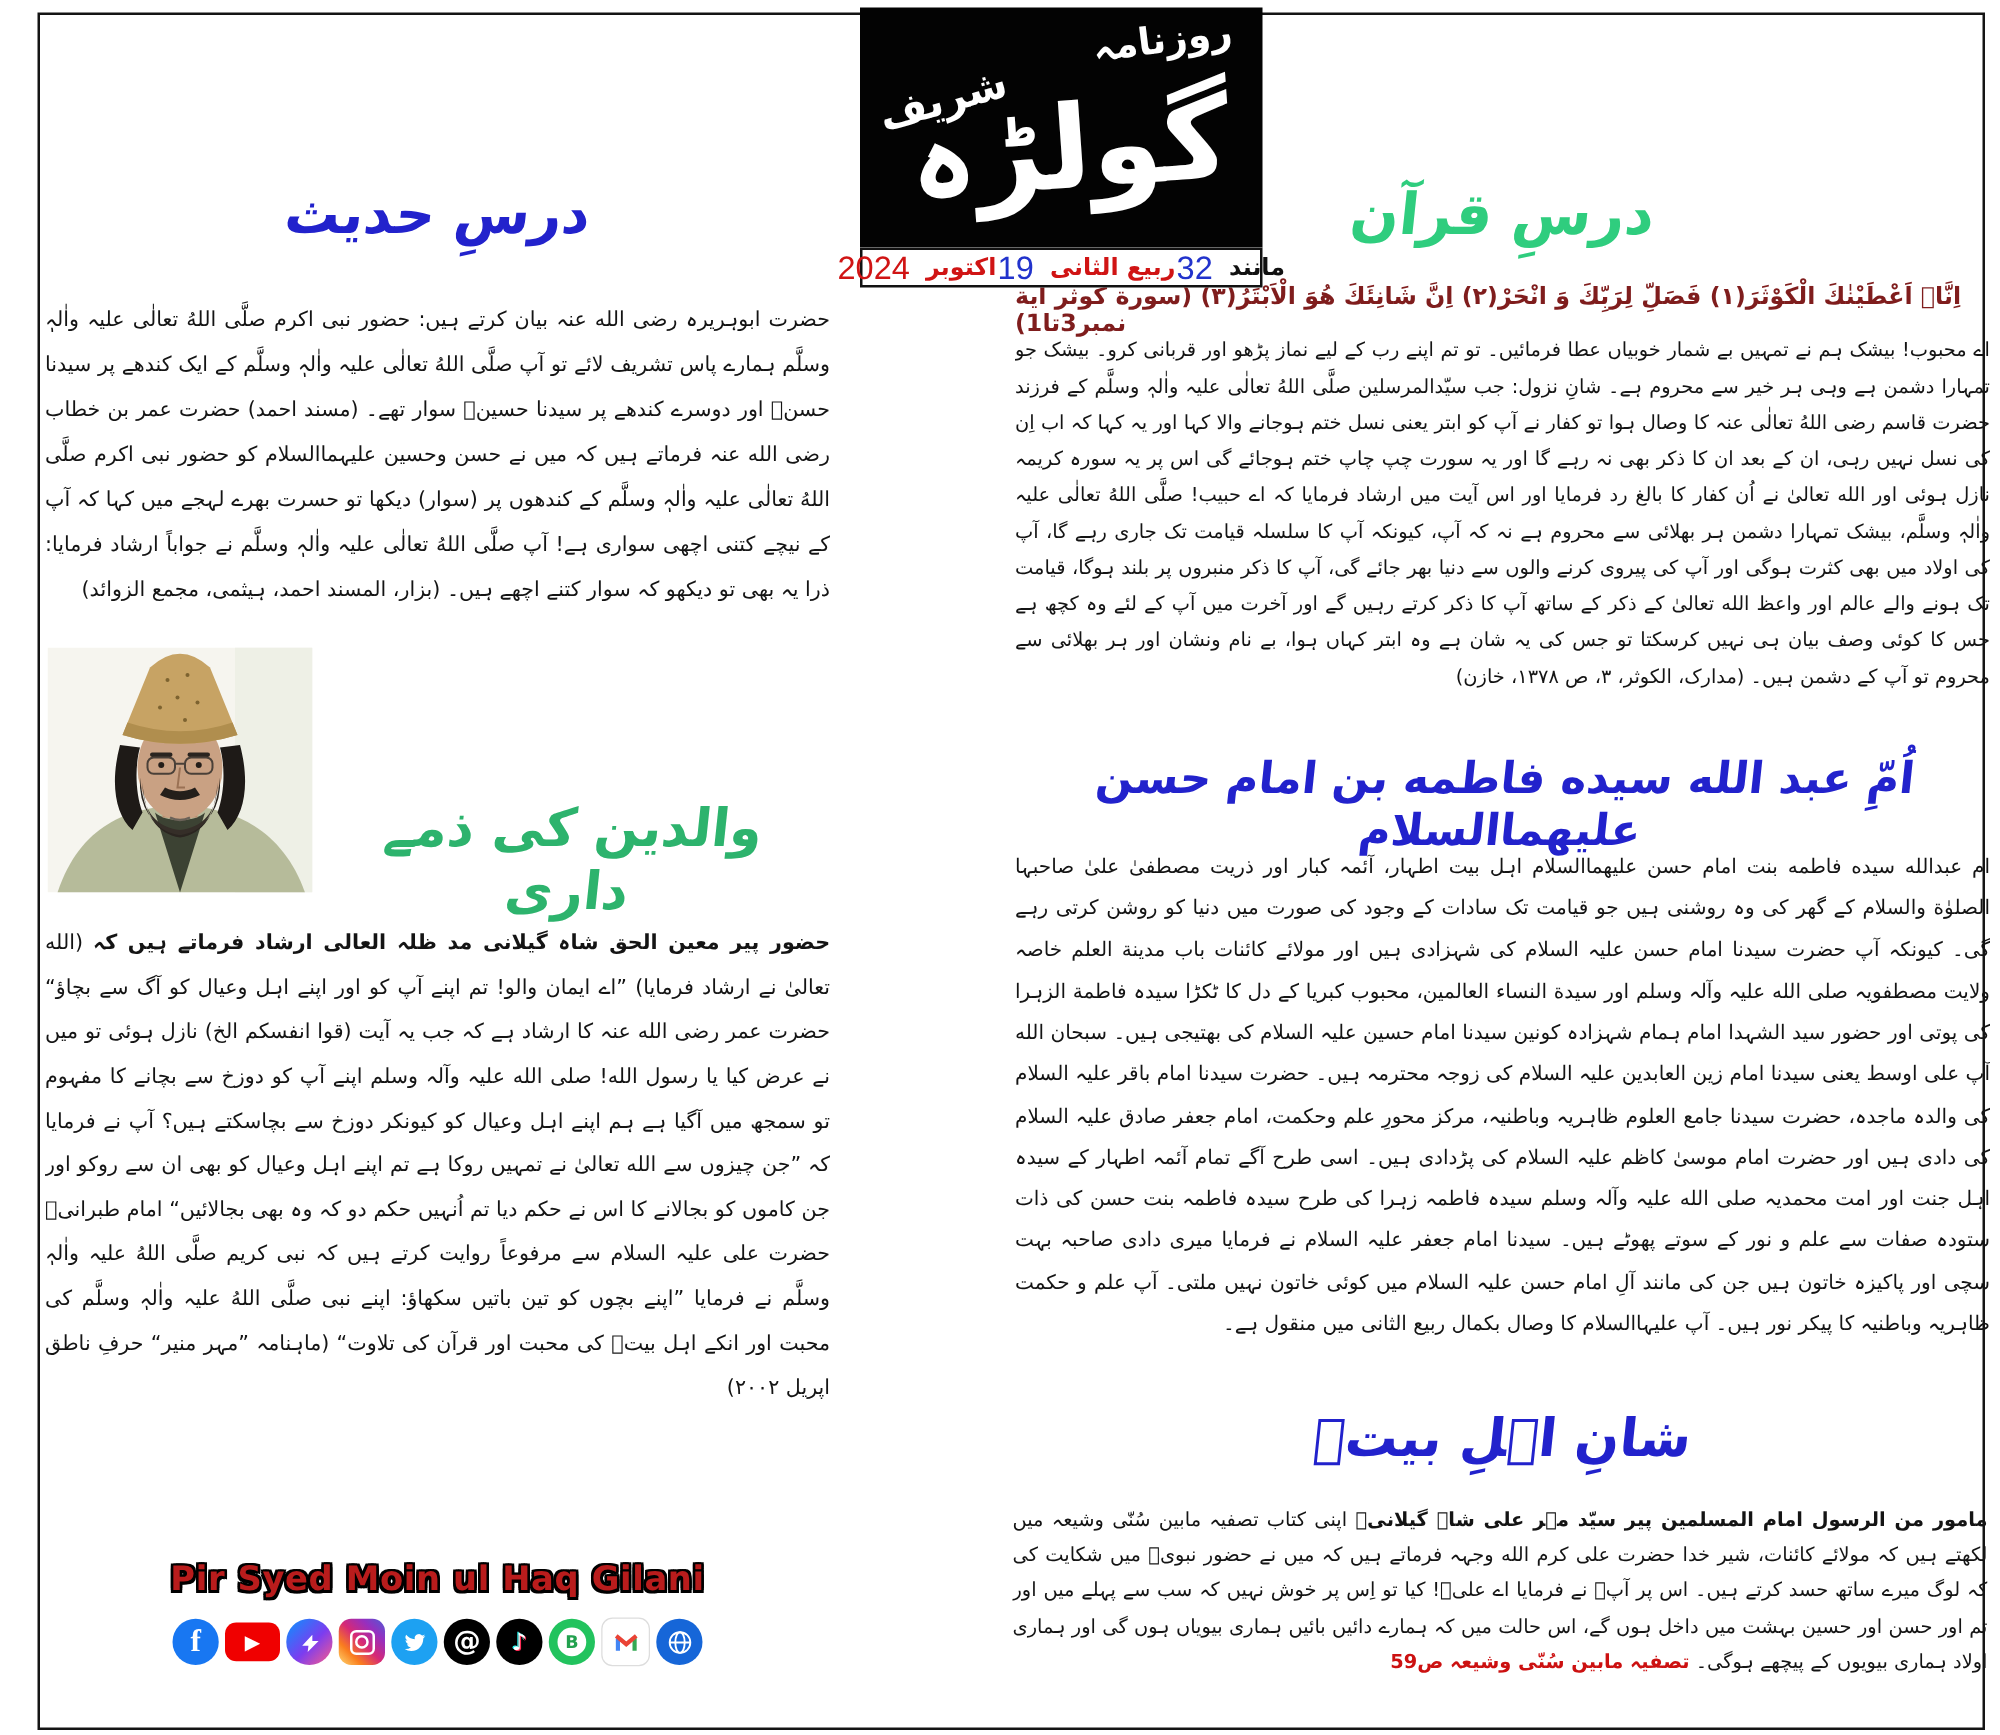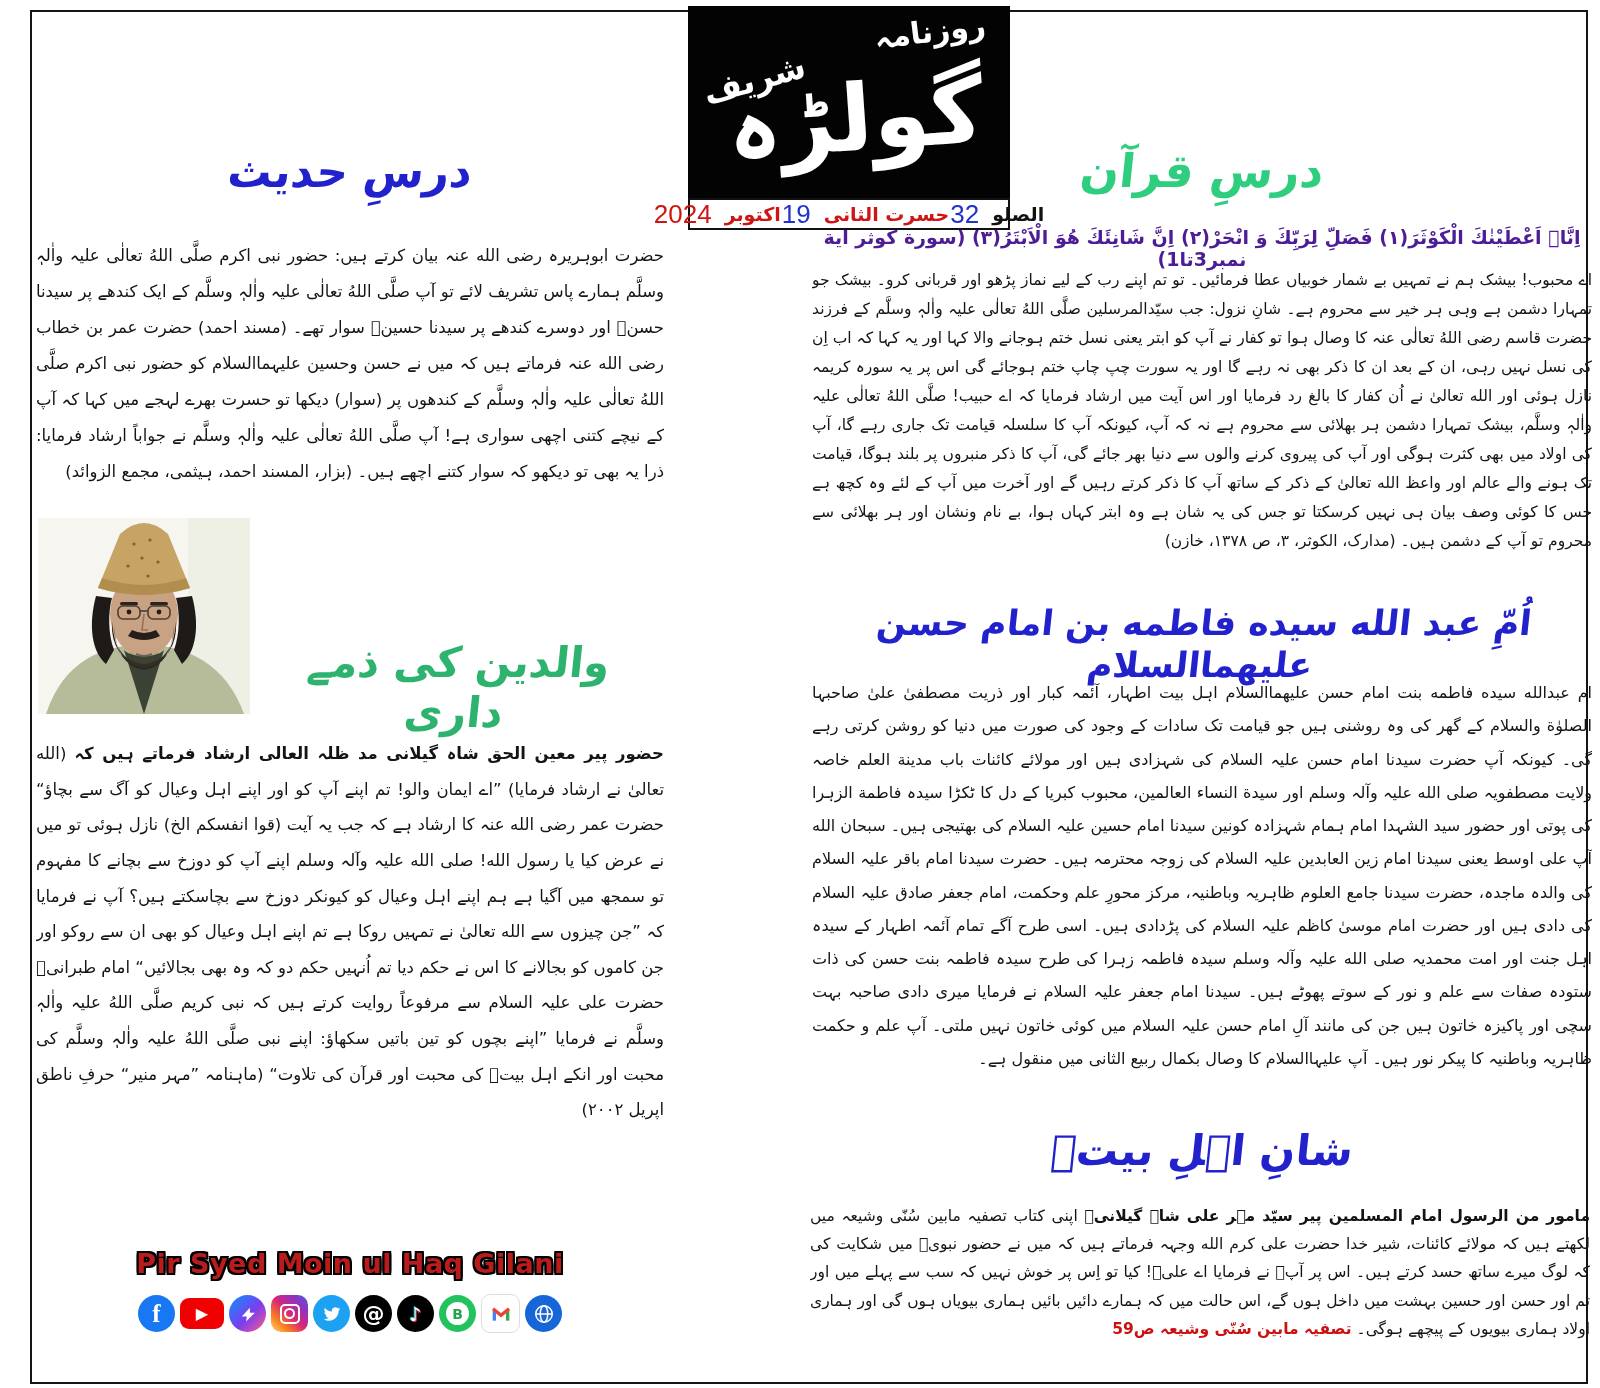--- a/index.html
+++ b/index.html
@@ -24,21 +24,21 @@
   .d-num{font-size:26px;line-height:1;font-family:"Liberation Sans",sans-serif;}
   .c-black{color:#111;} .c-blue{color:#2233cc;} .c-red{color:#d01414;}
   
   .heading{position:absolute;text-align:center;direction:rtl;font-weight:bold;
         transform:skewX(-6deg);line-height:1.2;}
   .h-green{color:#2fcd7e;}
   .h-green2{color:#2db36d;}
   .h-blue{color:#2222cc;}
   
   .urdu{position:absolute;direction:rtl;text-align:justify;color:#141414;overflow:hidden;}
-  .verse{position:absolute;direction:rtl;text-align:center;font-weight:bold;color:#4c1d95;}
+  .verse{position:absolute;direction:rtl;text-align:left;font-weight:bold;color:#7f1d1d;}
   .bold-lead{font-weight:bold;}
   .red-cite{color:#cc1111;font-weight:bold;}
   
   .photo{position:absolute;left:38px;top:518px;width:212px;height:196px;}
   
   .caption{position:absolute;left:36px;top:1248px;width:628px;text-align:center;
         font-size:27px;font-weight:bold;color:#b91c1c;letter-spacing:0.5px;
         text-shadow:-2px -2px 0 #000,2px -2px 0 #000,-2px 2px 0 #000,2px 2px 0 #000,
                     0 -2px 0 #000,0 2px 0 #000,-2px 0 0 #000,2px 0 0 #000;}
   
@@ -67,23 +67,23 @@
 
 <div class="page">
   <div class="page-border"></div>
 
   <div class="masthead">
     <span class="mast-daily">روزنامہ</span>
     <span class="mast-sharif">شریف</span>
     <span class="mast-title">گولڑہ</span>
   </div>
   <div class="date-strip">
-    <span class="d-word c-black">الصلو</span>
+    <span class="d-word c-black">مانند</span>
     <span class="d-num c-blue">32</span>
-    <span class="d-word c-red">حسرت الثانی</span>
+    <span class="d-word c-red">ربیع الثانی</span>
     <span class="d-num c-blue">19</span>
     <span class="d-word c-red">اکتوبر</span>
     <span class="d-num c-red">2024</span>
   </div>
 
   <div class="heading h-blue" style="left:36px;top:146px;width:628px;font-size:44px;">درسِ حدیث</div>
 
   <div class="urdu" style="left:36px;top:238px;width:628px;height:272px;font-size:16.5px;line-height:2.18;">حضرت ابوہریرہ رضی الله عنہ بیان کرتے ہیں: حضور نبی اکرم صلَّی اللهُ تعالٰی علیہ واٰلہٖ وسلَّم ہمارے پاس تشریف لائے تو آپ صلَّی اللهُ تعالٰی علیہ واٰلہٖ وسلَّم کے ایک کندھے پر سیدنا حسنؓ اور دوسرے کندھے پر سیدنا حسینؓ سوار تھے۔ (مسند احمد) حضرت عمر بن خطاب رضی الله عنہ فرماتے ہیں کہ میں نے حسن وحسین علیہماالسلام کو حضور نبی اکرم صلَّی اللهُ تعالٰی علیہ واٰلہٖ وسلَّم کے کندھوں پر (سوار) دیکھا تو حسرت بھرے لہجے میں کہا کہ آپ کے نیچے کتنی اچھی سواری ہے! آپ صلَّی اللهُ تعالٰی علیہ واٰلہٖ وسلَّم نے جواباً ارشاد فرمایا: ذرا یہ بھی تو دیکھو کہ سوار کتنے اچھے ہیں۔ (بزار، المسند احمد، ہیثمی، مجمع الزوائد)</div>
 
   <div class="photo">

